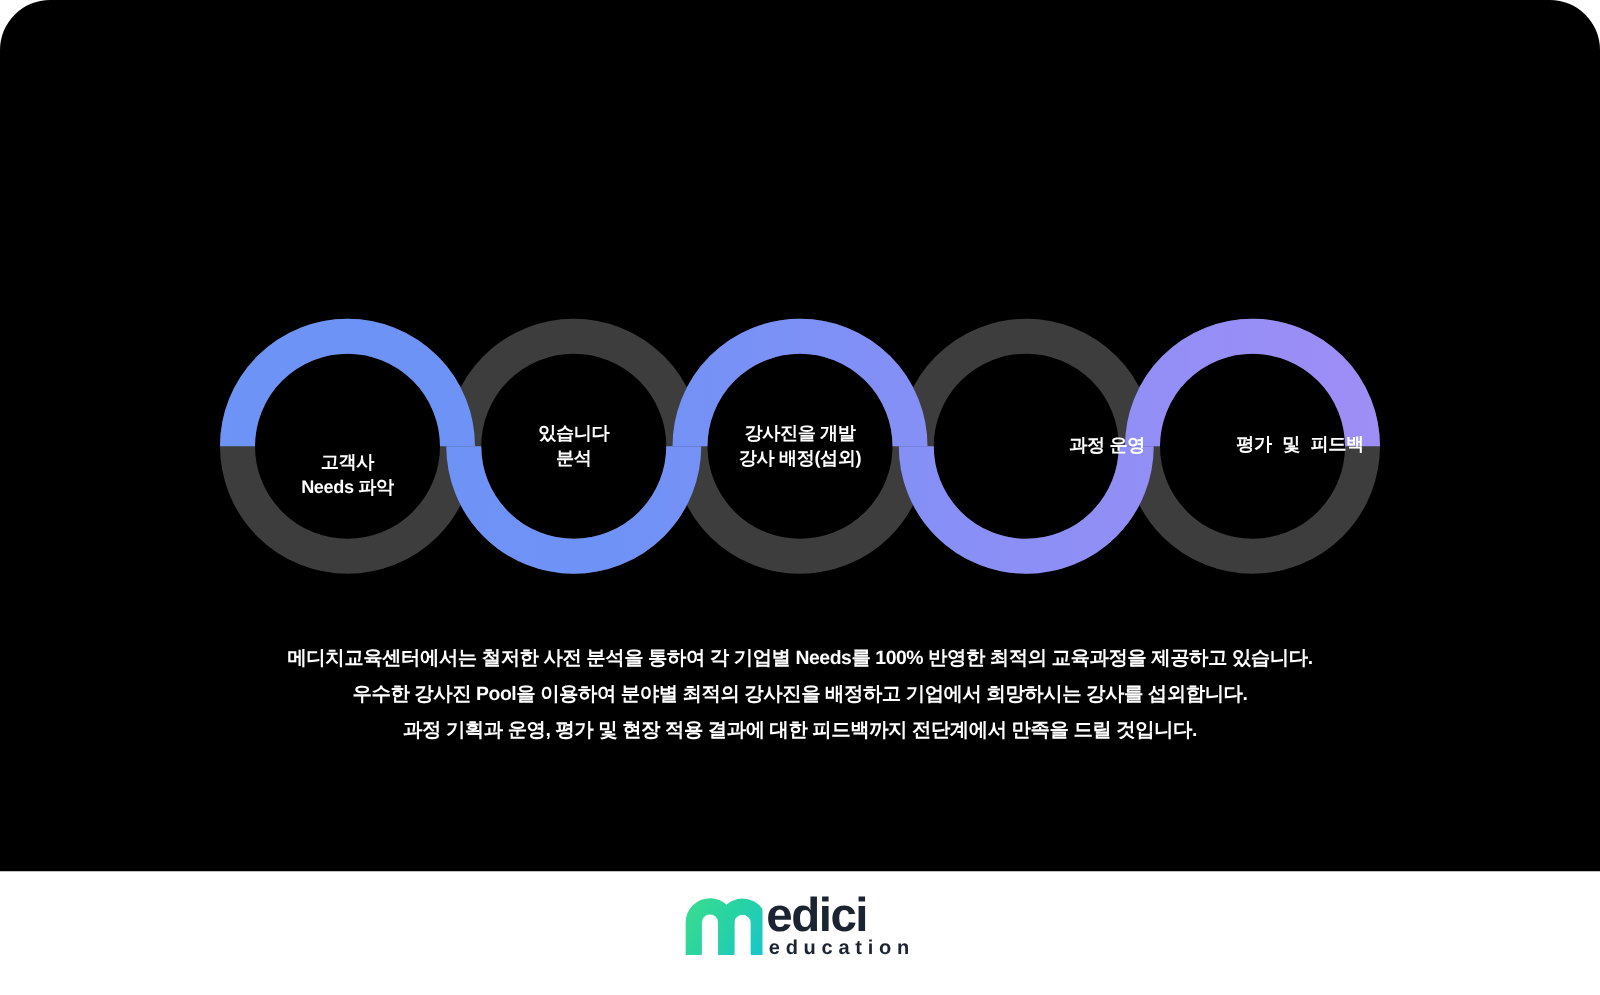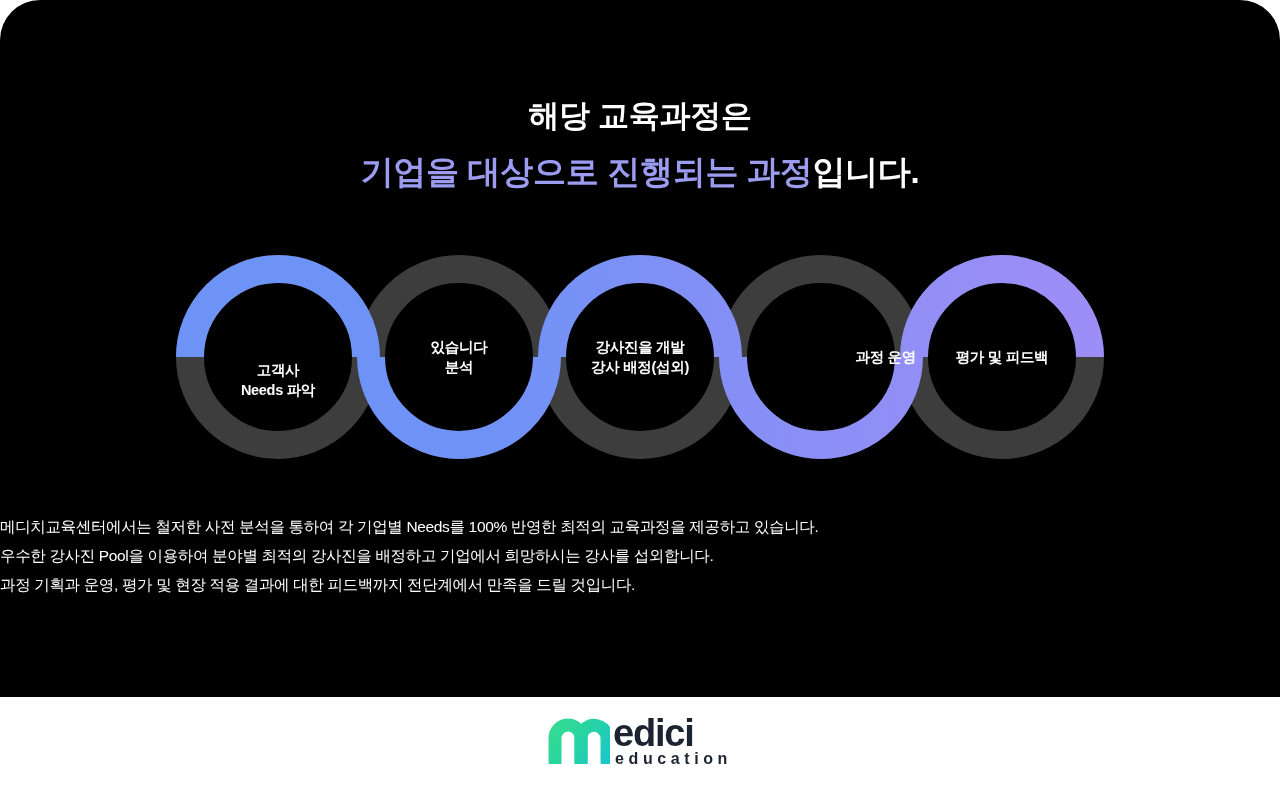--- a/index.html
+++ b/index.html
@@ -73,25 +73,26 @@
     pointer-events: none;
   }
   .node-label .l { display: block; white-space: nowrap; }
 
   
   .body-copy {
     position: absolute;
     left: 0;
     top: 512px;
     width: 1280px;
-    text-align: left;
+    text-align: center;
     color: #ffffff;
     font-size: 15.5px;
     line-height: 29px;
     letter-spacing: -0.35px;
+    font-weight: bold;
   }
   .body-copy .p { display: block; white-space: nowrap; }
 
   
   .logo {
     position: absolute;
     left: 50%;
     top: 716px;
     transform: translateX(-50%);
     display: flex;
@@ -122,24 +123,20 @@
     margin-left: 2px;
   }
 </style>
 </head>
 <body>
 
 <div id="stage">
 
   <div class="panel">
 
-    <div class="headline">
-      <span class="line line1">해당 교육과정은</span>
-      <span class="line line2"><span class="hl-accent">기업을 대상으로 진행되는 과정</span><span class="hl-tail">입니다.</span></span>
-    </div>
 
     <div class="chain">
       <svg width="1280" height="240" viewBox="0 0 1280 240" xmlns="http://www.w3.org/2000/svg">
         <defs>
           <linearGradient id="arcGrad" x1="0" y1="0" x2="1280" y2="0" gradientUnits="userSpaceOnUse">
             <stop offset="0" stop-color="#6b94f5"></stop>
             <stop offset="0.38" stop-color="#6f92f6"></stop>
             <stop offset="0.62" stop-color="#8a8ff6"></stop>
             <stop offset="1" stop-color="#a98df6"></stop>
           </linearGradient>
@@ -175,21 +172,21 @@
         <span class="l">있습니다</span>
         <span class="l">분석</span>
       </div>
       <div class="node-label" style="left:640px;  top:117px;">
         <span class="l">강사진을 개발</span>
         <span class="l">강사 배정(섭외)</span>
       </div>
       <div class="node-label" style="left:821px;  top:117px;text-align:right;">
         <span class="l">과정 운영</span>
       </div>
-      <div class="node-label" style="left:1002px; top:117px;">
+      <div class="node-label" style="left:1040px; top:117px;font-family:Liberation Mono, monospace;">
         <span class="l">평가 및 피드백</span>
       </div>
     </div>
 
     <div class="body-copy">
       <span class="p">메디치교육센터에서는 철저한 사전 분석을 통하여 각 기업별 Needs를 100% 반영한 최적의 교육과정을 제공하고 있습니다.</span>
       <span class="p">우수한 강사진 Pool을 이용하여  분야별 최적의 강사진을 배정하고 기업에서 희망하시는 강사를 섭외합니다.</span>
       <span class="p">과정 기획과 운영, 평가 및 현장 적용 결과에 대한 피드백까지 전단계에서 만족을 드릴 것입니다.</span>
     </div>
 

